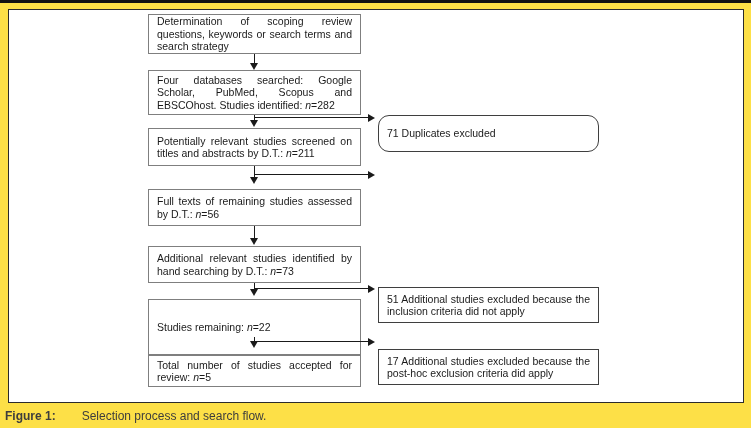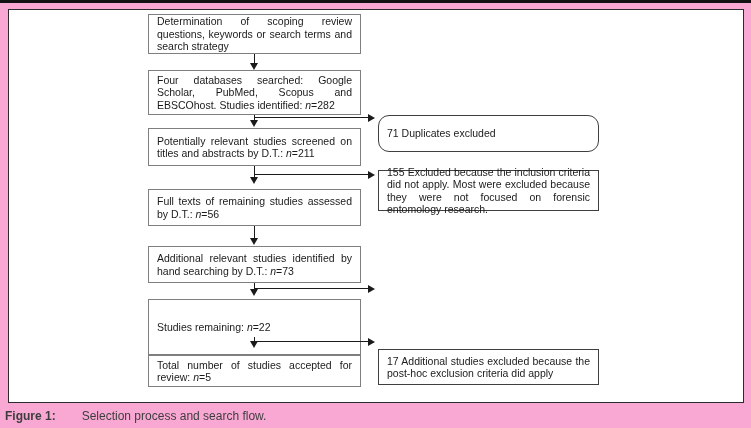--- a/index.html
+++ b/index.html
@@ -1,21 +1,21 @@
 <!DOCTYPE html>
 <html><head>
 <meta charset="utf-8">
 <style>
   * { margin: 0; padding: 0; box-sizing: border-box; }
   html, body { background: #ffffff; }
   .canvas {
     position: relative;
     width: 751px;
     height: 428px;
-    background: #f9a8d4;
+    background: #fde047;
     font-family: "Liberation Sans", "DejaVu Sans", sans-serif;
     overflow: hidden;
   }
   .top-bar {
     position: absolute;
     left: 0; top: 0;
     width: 751px; height: 3px;
     background: #121212;
   }
   .frame {
@@ -121,22 +121,22 @@
   <div class="box main" id="m6">
     <div class="box-text">Studies remaining: <i>n</i>=22</div>
   </div>
   <div class="box main" id="m7">
     <div class="box-text">Total number of studies accepted for review: <i>n</i>=5</div>
   </div>
 
   <div class="box side" id="s1">
     <div class="box-text">71 Duplicates excluded</div>
   </div>
-  <div class="box side" id="s2">
-    <div class="box-text">155 Excluded because the inclusion criteria did not apply. Most were excluded because they were not focused on forensic entomology research.</div>
+  <div class="box side" id="s3">
+    <div class="box-text">51 Additional studies excluded because the inclusion criteria did not apply</div>
   </div>
   <div class="box side" id="s4">
     <div class="box-text">17 Additional studies excluded because the post-hoc exclusion criteria did apply</div>
   </div>
 
   <div class="vline" id="c1v"></div>
   <div class="arrow-down" id="c1a"></div>
 
   <div class="vline" id="c2v"></div>
   <div class="arrow-down" id="c2a"></div>

